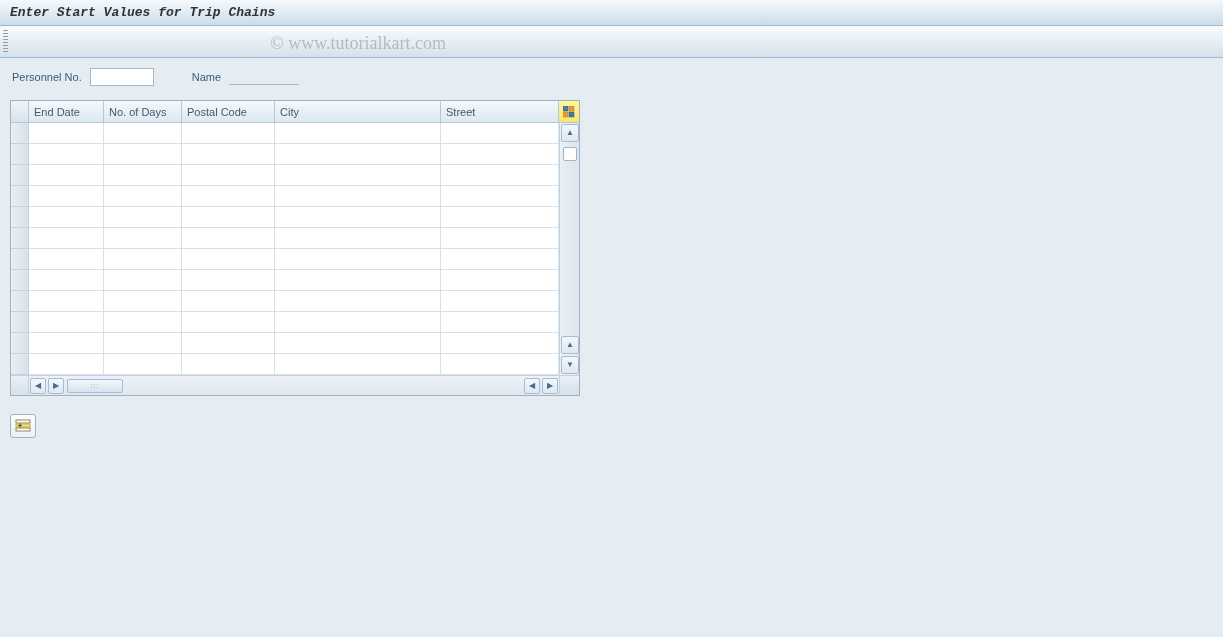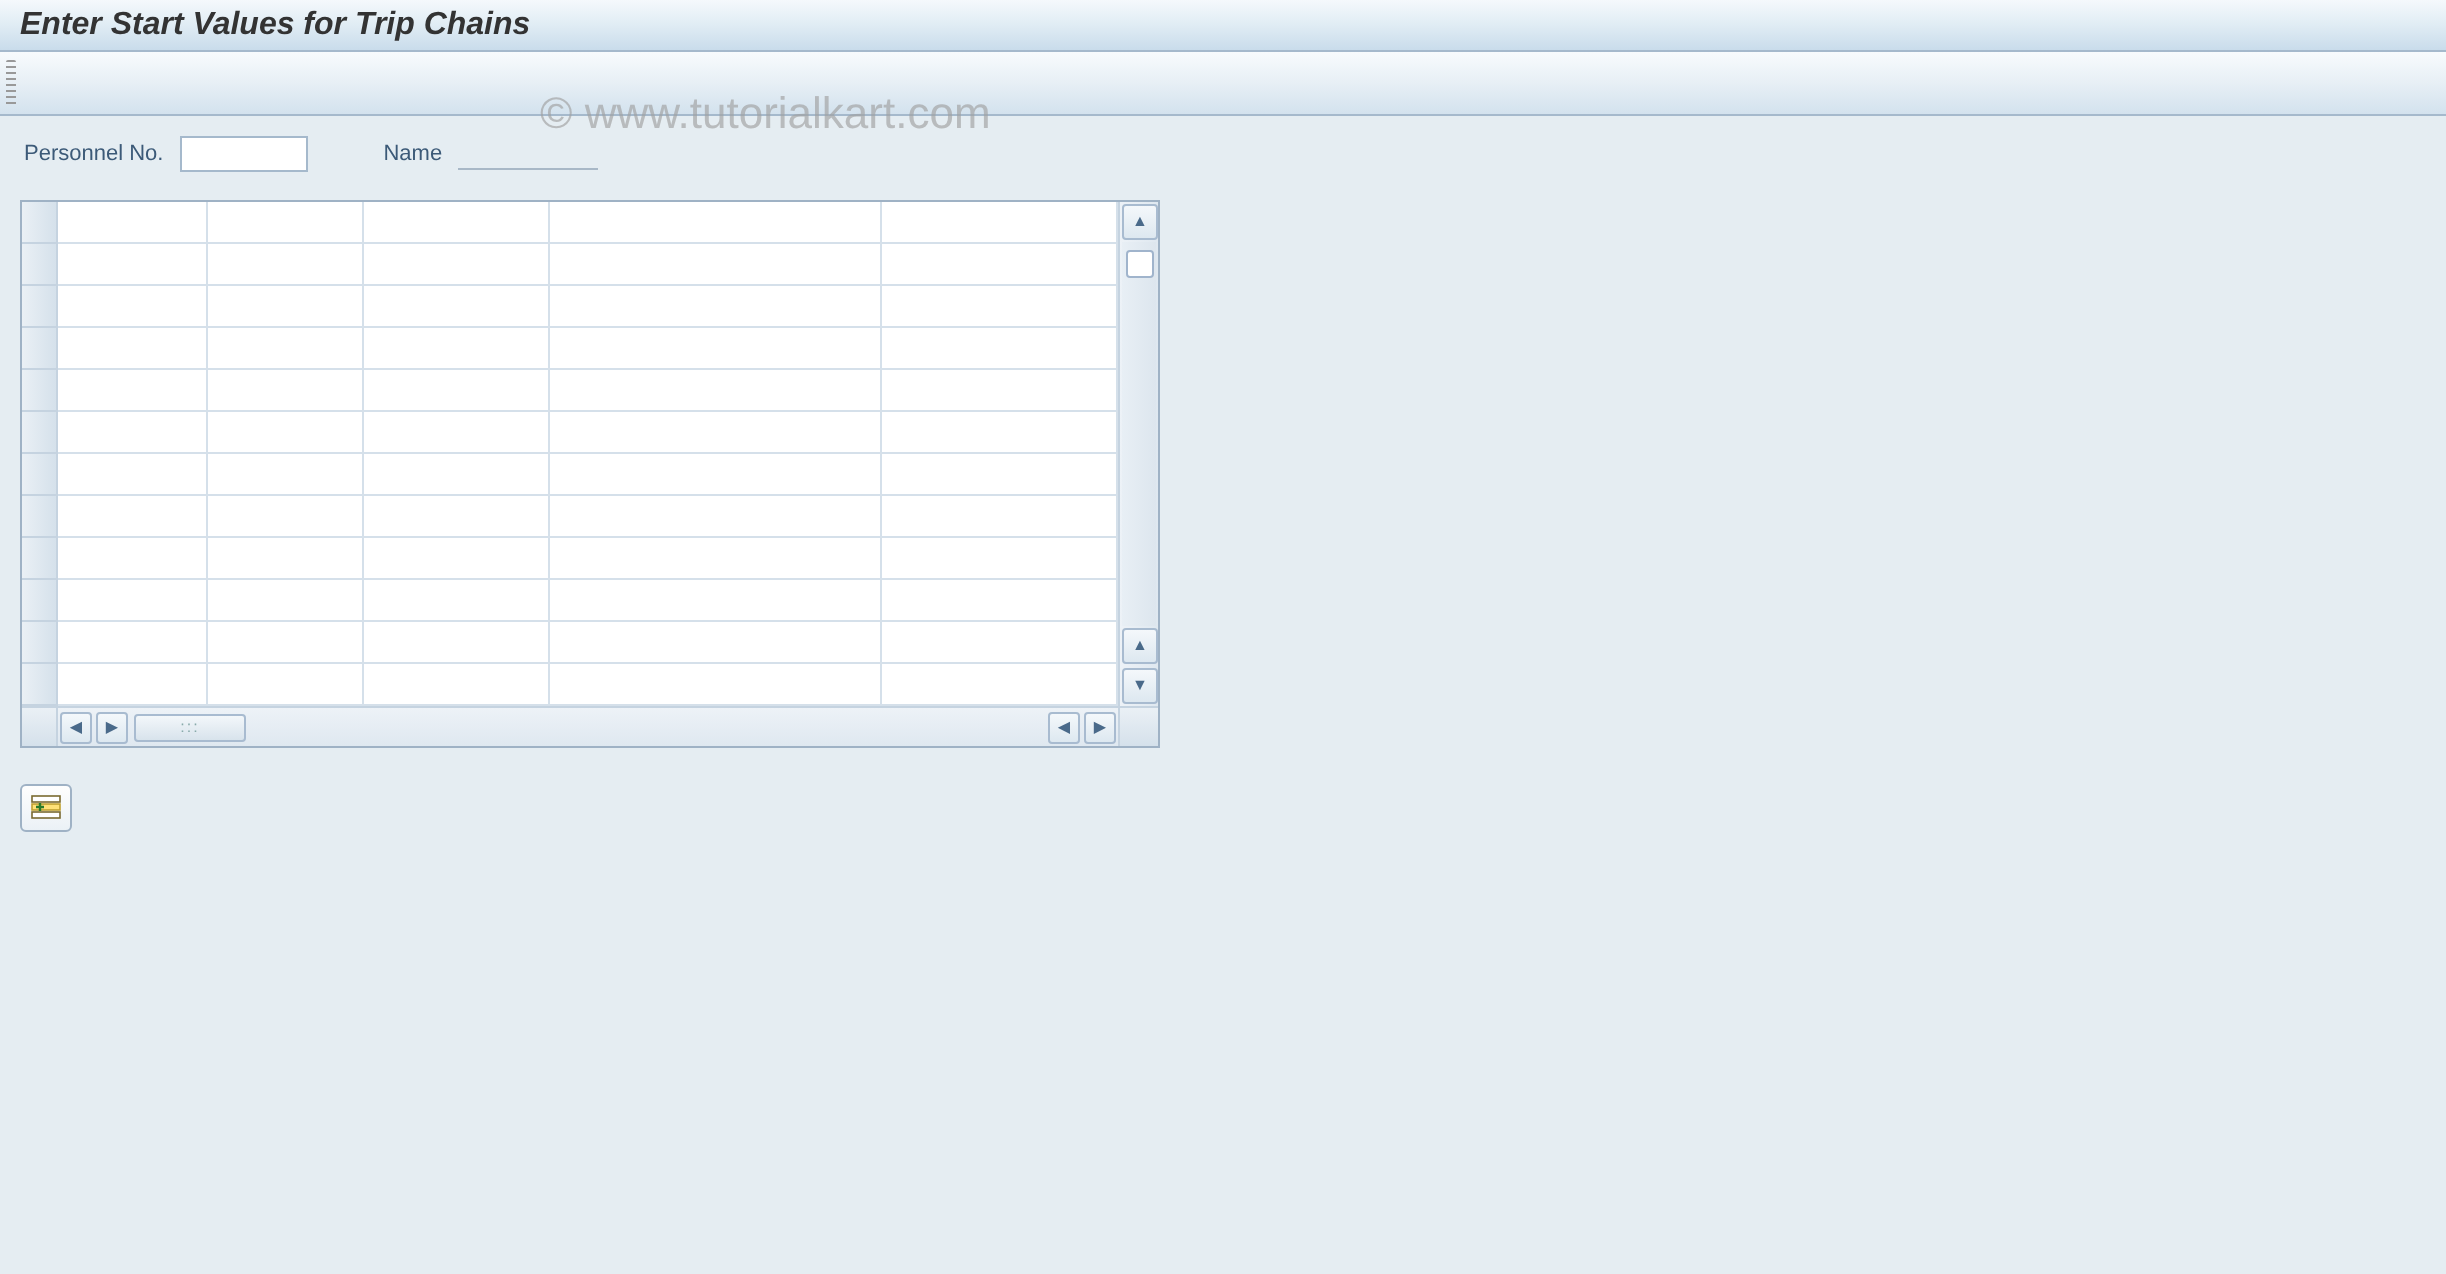--- a/index.html
+++ b/index.html
@@ -20,22 +20,23 @@
       background: linear-gradient(to bottom, #f5f9fc 0%, #e0ecf4 50%, #c9dceb 100%);
       border-bottom: 1px solid #a5b9cc;
       padding: 5px 10px;
       height: 26px;
       display: flex;
       align-items: center;
     }
     .titlebar-text {
       font-weight: bold;
       font-style: italic;
-      font-size: 16px;
+      font-size: 13px;
       color: #333;
+      font-family: Liberation Mono, monospace;
     }
     .toolbar {
       background: linear-gradient(to bottom, #f8fbfd 0%, #e7eff5 50%, #d3e2ee 100%);
       border-bottom: 1px solid #a5b9cc;
       height: 32px;
       padding: 2px 3px;
       display: flex;
       align-items: center;
     }
     .toolbar-handle {
@@ -249,25 +250,25 @@
       justify-content: center;
       cursor: pointer;
     }
     .col-end-date { width: 75px; }
     .col-days { width: 78px; }
     .col-postal { width: 93px; }
     .col-city { width: 166px; }
     .col-street { width: 118px; }
     .watermark {
       position: absolute;
-      top: 44px;
+      top: 33px;
       left: 270px;
       color: rgba(160,160,160,0.65);
-      font-size: 22px;
-      font-family: Liberation Sans, sans-serif;
+      font-size: 18px;
+      font-family: Liberation Serif, serif;
       pointer-events: none;
       z-index: 1000;
     }
   </style>
 </head>
 <body>
 
 <div class="titlebar">
   <span class="titlebar-text">Enter Start Values for Trip Chains</span>
 </div>
@@ -281,20 +282,36 @@
 <div class="form-area">
   <span class="form-label">Personnel No.</span>
   <input type="text" class="text-input" value="" style="">
   <div class="name-group">
     <span class="form-label">Name</span>
     <input type="text" class="readonly-field" readonly="" value="" style="">
   </div>
 </div>
 
 <div class="grid-container">
+  <div class="grid-header-row">
+    <div class="grid-selector-col"></div>
+    <div class="grid-header-cell col-end-date">End Date</div>
+    <div class="grid-header-cell col-days">No. of Days</div>
+    <div class="grid-header-cell col-postal">Postal Code</div>
+    <div class="grid-header-cell col-city">City</div>
+    <div class="grid-header-cell col-street">Street</div>
+    <div class="grid-header-last">
+      <svg class="config-icon" viewBox="0 0 12 12">
+        <rect x="0" y="0" width="5" height="5" fill="#4a78b0" stroke="#2a5890" stroke-width="0.5"></rect>
+        <rect x="6" y="0" width="5" height="5" fill="#e89838" stroke="#c07820" stroke-width="0.5"></rect>
+        <rect x="0" y="6" width="5" height="5" fill="#e89838" stroke="#c07820" stroke-width="0.5"></rect>
+        <rect x="6" y="6" width="5" height="5" fill="#4a78b0" stroke="#2a5890" stroke-width="0.5"></rect>
+      </svg>
+    </div>
+  </div>
 
   <div class="grid-body">
     <div class="grid-rows-wrapper" id="grid-rows">
         <div class="grid-row">
           <div class="grid-row-selector"></div>
           <div class="grid-cell col-end-date"></div>
           <div class="grid-cell col-days"></div>
           <div class="grid-cell col-postal"></div>
           <div class="grid-cell col-city"></div>
           <div class="grid-cell col-street"></div>

